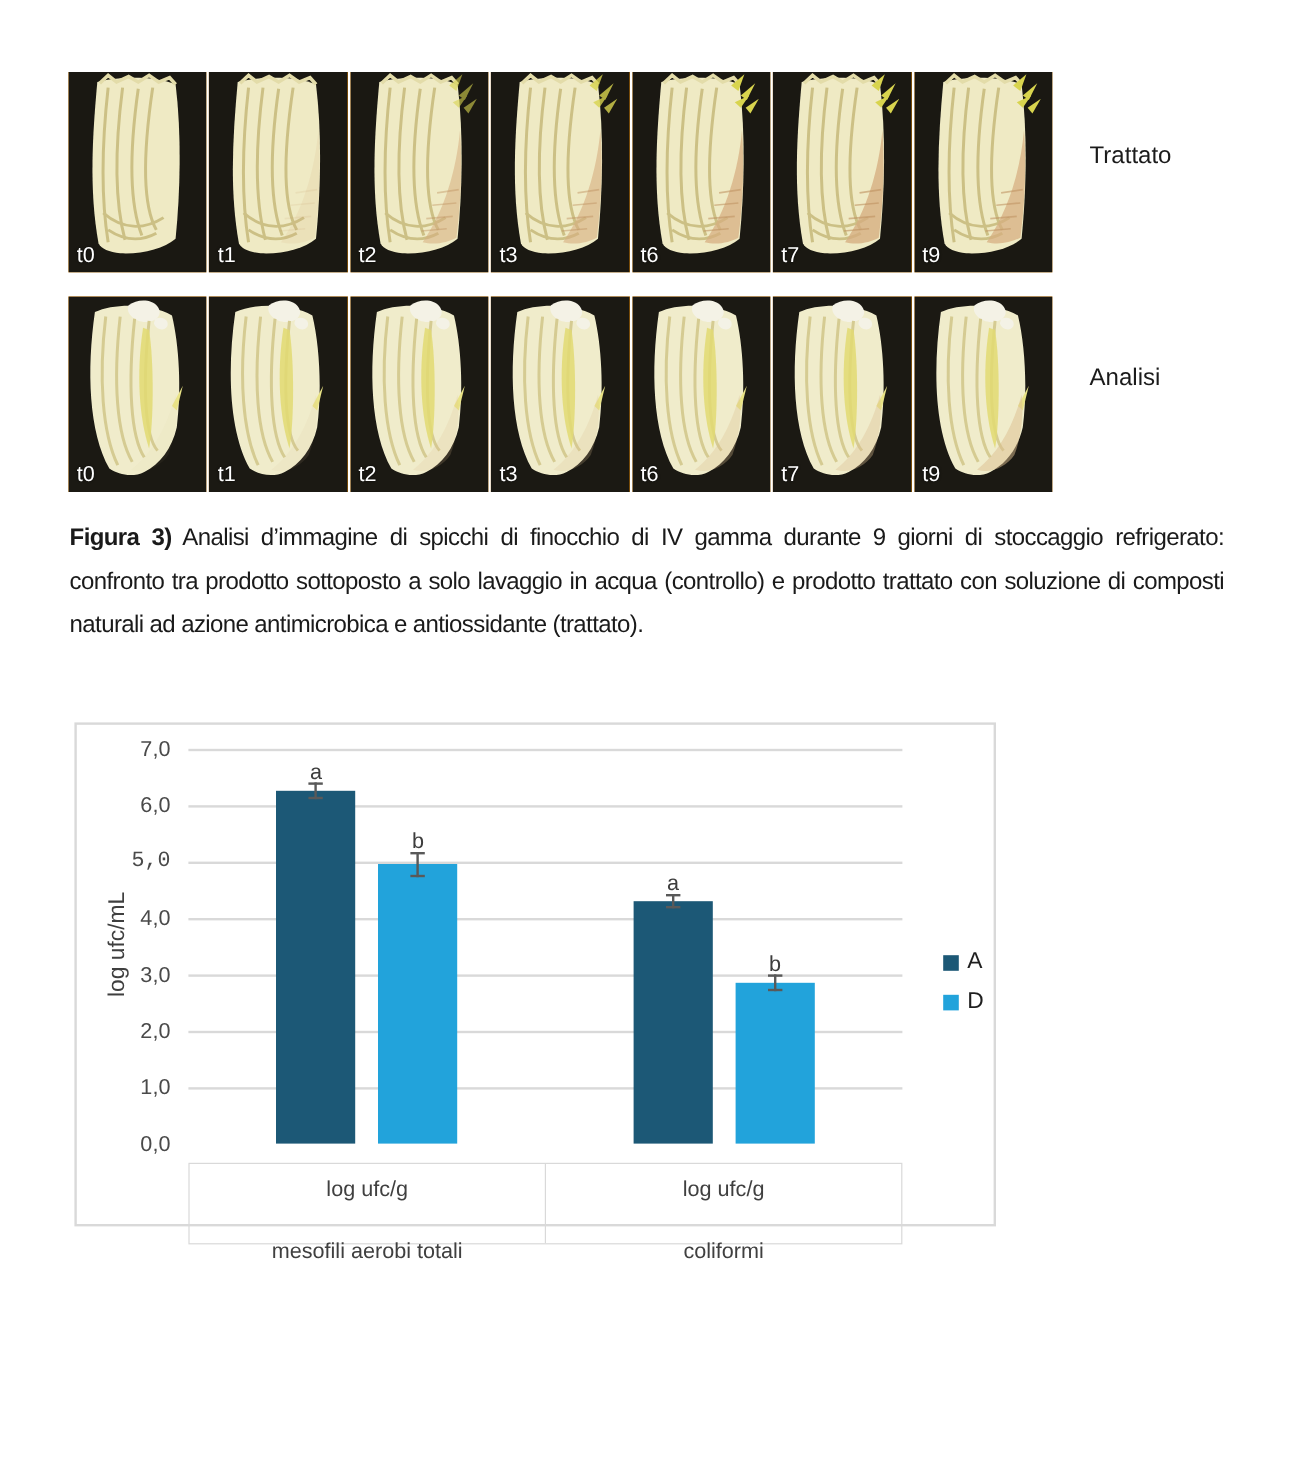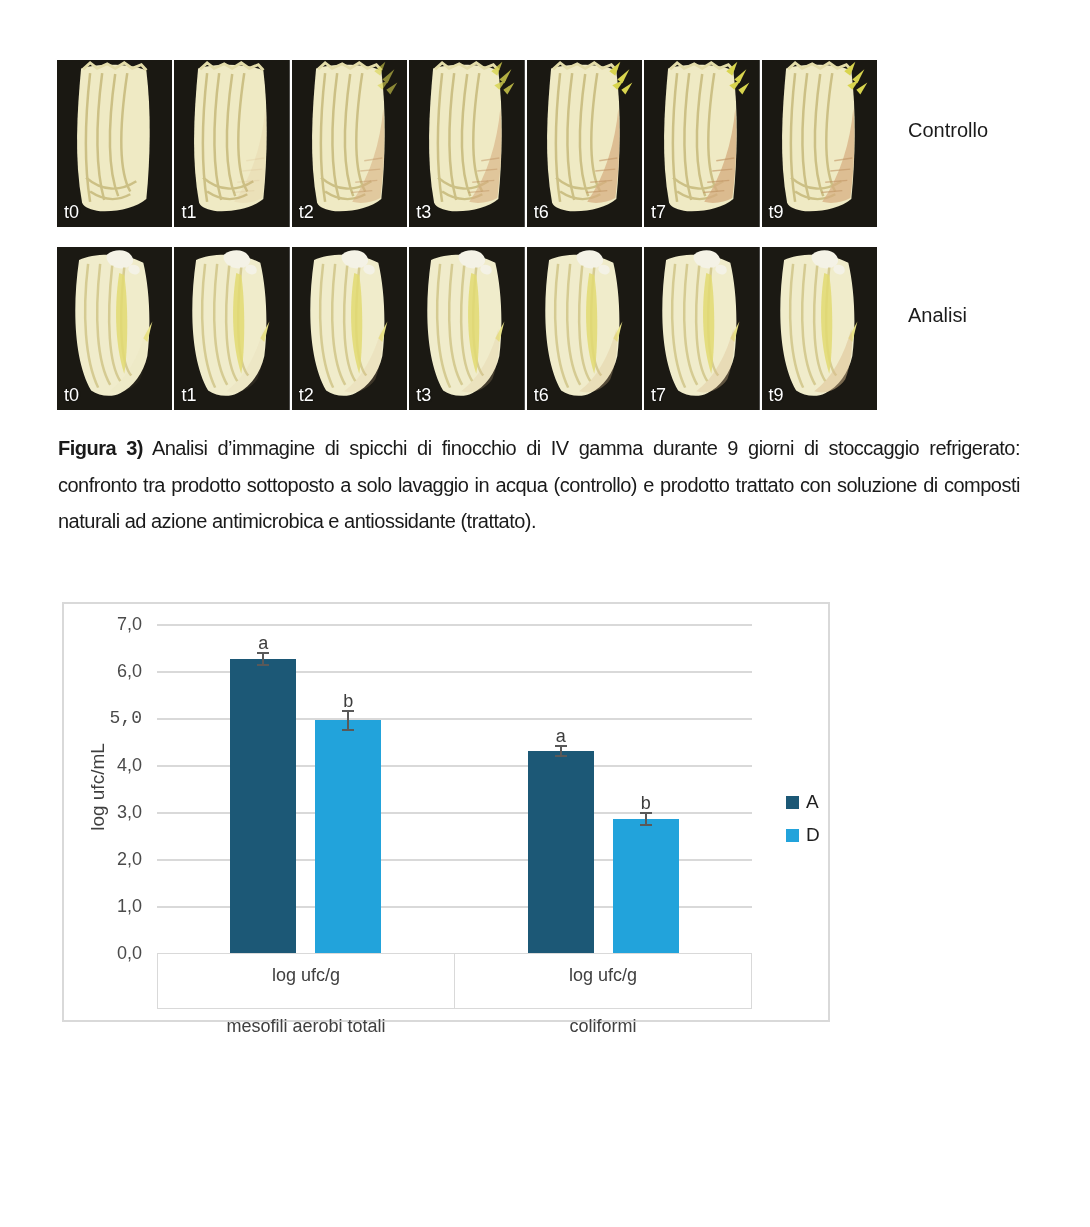--- a/index.html
+++ b/index.html
@@ -3,21 +3,21 @@
 <meta charset="utf-8">
 <style>
   html,body{margin:0;padding:0;background:#ffffff;}
   .page{position:relative;width:1090px;height:1227px;background:#ffffff;overflow:hidden;
         font-family:"Liberation Sans", sans-serif;color:#1c1c1c;}
 
   
   #photo-grid{position:absolute;left:57px;top:48px;width:820px;}
   .photo-row{display:flex;gap:2px;}
   .photo-row + .photo-row{margin-top:8px;}
-  .photo-cell{flex:1;position:relative;overflow:hidden;background:#737373;margin-top:12px;}
+  .photo-cell{flex:1;position:relative;overflow:hidden;background:#a16207;margin-top:12px;}
   .photo-cell svg{display:block;width:100%;height:100%;}
   .tp{position:absolute;left:7px;bottom:4px;color:#ffffff;font-size:18px;text-shadow:0 0 2px rgba(0,0,0,.8);}
   .side-label{position:absolute;left:908px;font-size:20px;color:#1b1b1b;}
 
   
   .caption{position:absolute;left:58px;width:962px;margin:0;font-size:20px;line-height:36.5px;
            letter-spacing:-0.5px;text-align:justify;color:#1a1a1a;}
   .caption b{font-weight:bold;}
   #caption-fig2{top:430px;}
   #caption-fig3{top:1051px;}
@@ -378,21 +378,21 @@
     </g>
     <path d="M62,28 C56,70 59,110 67,136 C71,110 71,58 67,30 Z" fill="#e2da72" opacity="0.85"></path>
     <path d="M86,98 L95,80 L90,102 Z" fill="#e9e386"></path>
     <path d="M89,88 C82,116 70,140 52,155 C63,159 76,153 83,142 C89,125 91,104 89,88 Z" fill="#dcbd90" opacity="0.5"></path>
   </svg>
           <span class="tp">t9</span>
         </div>
       </div>
     </div>
 
-  <div class="side-label" style="top:119px">Controllo</div>
+  <div class="side-label" style="top:119px">Trattato</div>
   <div class="side-label" style="top:304px">Analisi</div>
 
   <p class="caption" id="caption-fig2"><b>Figura 3)</b> <span>Analisi d’immagine di spicchi di finocchio di IV gamma durante 9 giorni di stoccaggio refrigerato: confronto tra prodotto sottoposto a solo lavaggio in acqua (controllo) e prodotto trattato con soluzione di composti naturali ad azione antimicrobica e antiossidante (trattato).</span></p>
 
   <div id="chart">
       <div class="gridline" style="left: 93px; top: 302px; width: 595px; background: rgb(217, 217, 217);"></div>
       <div class="gridline" style="left: 93px; top: 255px; width: 595px; background: rgb(217, 217, 217);"></div>
       <div class="gridline" style="left: 93px; top: 208px; width: 595px; background: rgb(217, 217, 217);"></div>
       <div class="gridline" style="left: 93px; top: 161px; width: 595px; background: rgb(217, 217, 217);"></div>
       <div class="gridline" style="left: 93px; top: 114px; width: 595px; background: rgb(217, 217, 217);"></div>
@@ -420,21 +420,21 @@
       <div class="bar" style="left: 463.75px; top: 146.9px; width: 66px; height: 202.1px; background: rgb(28, 88, 118);"></div>
       <div class="err" style="left: 495.75px; top: 140.79px; width: 2px; height: 12.22px; background: rgb(89, 89, 89);"></div>
       <div class="err" style="left: 490.75px; top: 140.79px; width: 12px; height: 2px; background: rgb(89, 89, 89);"></div>
       <div class="err" style="left: 490.75px; top: 151.01px; width: 12px; height: 2px; background: rgb(89, 89, 89);"></div>
       <div class="sig" style="left: 486.75px; top: 122.79px;">a</div>
       <div class="bar" style="left: 548.75px; top: 215.05px; width: 66px; height: 133.95px; background: rgb(34, 163, 219);"></div>
       <div class="err" style="left: 580.75px; top: 208.47px; width: 2px; height: 13.16px; background: rgb(89, 89, 89);"></div>
       <div class="err" style="left: 575.75px; top: 208.47px; width: 12px; height: 2px; background: rgb(89, 89, 89);"></div>
       <div class="err" style="left: 575.75px; top: 219.63px; width: 12px; height: 2px; background: rgb(89, 89, 89);"></div>
       <div class="sig" style="left: 571.75px; top: 190.47px;">b</div>
-      <div class="cat-table" style="left: 93px; top: 349px; width: 595px; height: 56px;">
+      <div class="cat-table" style="left: 93px; top: 365px; width: 595px; height: 68px;">
         <div class="cat-cell">
           <div class="cat-line1">log ufc/g</div>
           <div class="cat-line2">mesofili aerobi totali</div>
         </div>
         <div class="cat-cell">
           <div class="cat-line1">log ufc/g</div>
           <div class="cat-line2">coliformi</div>
         </div>
       </div>
       <div class="legend" style="left: 722px; top: 191px;">

